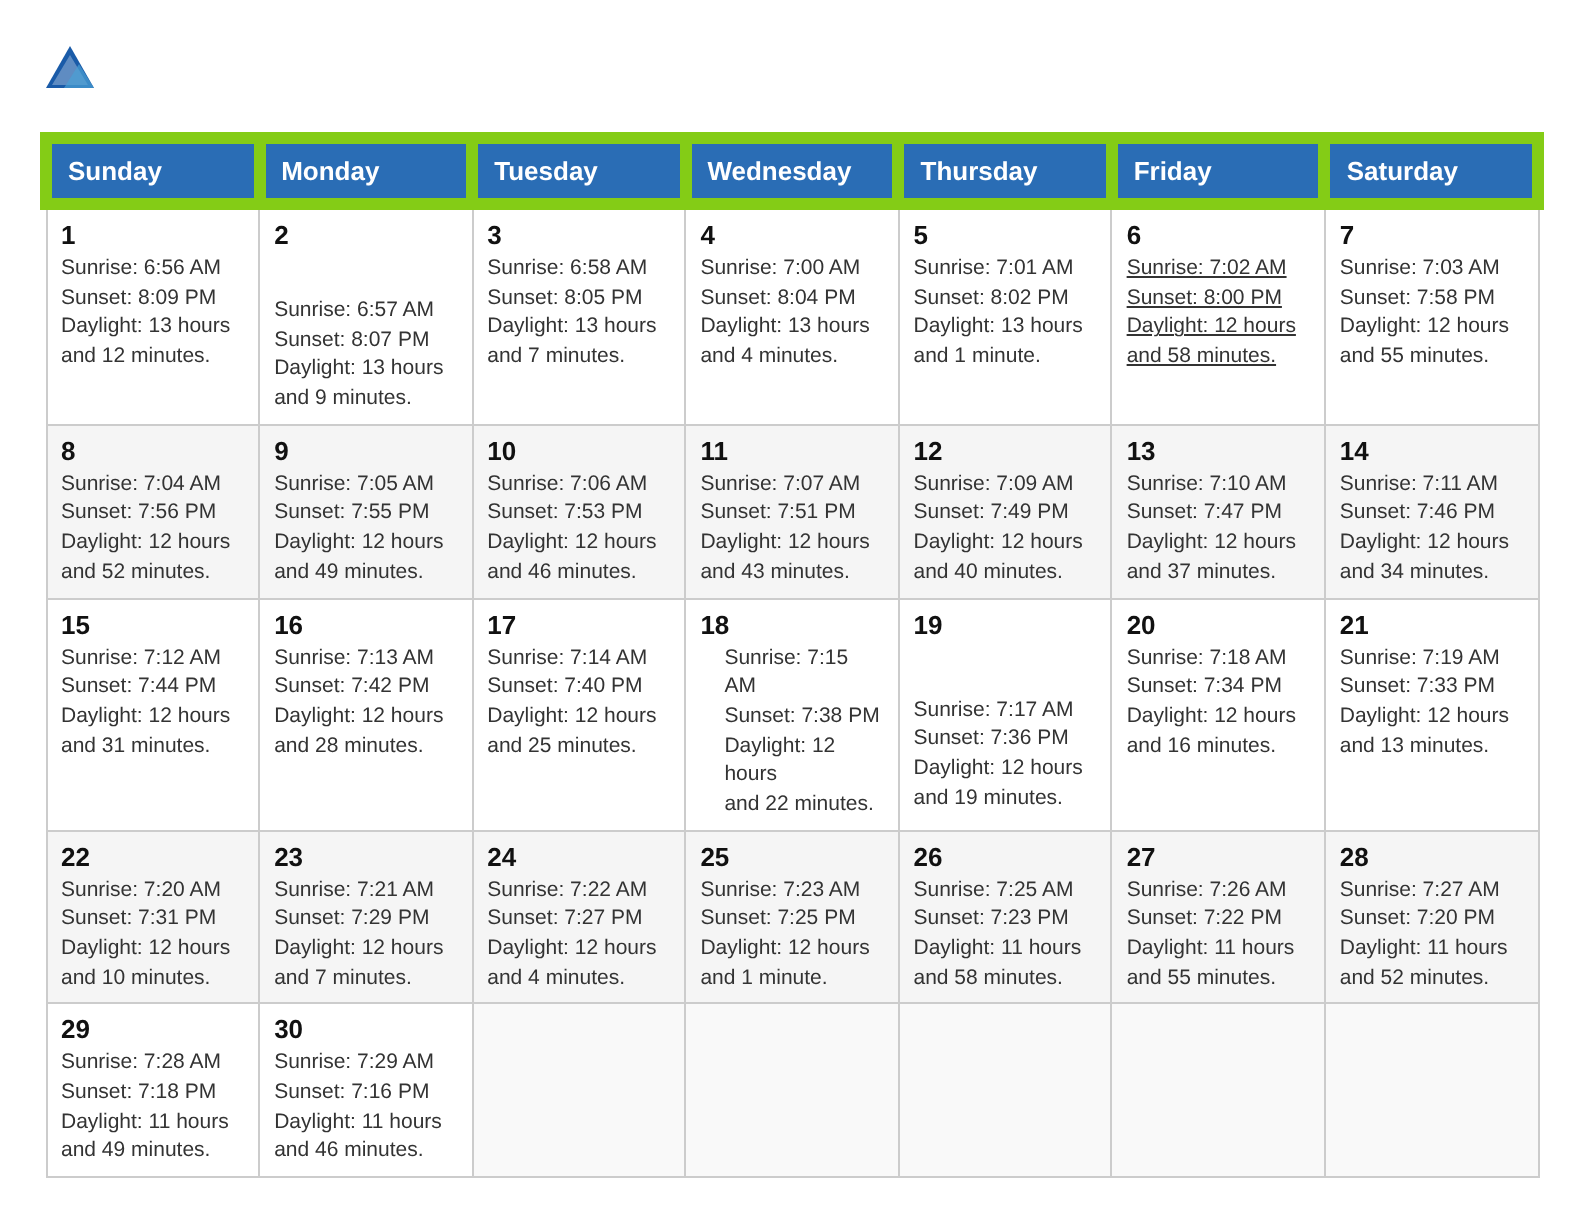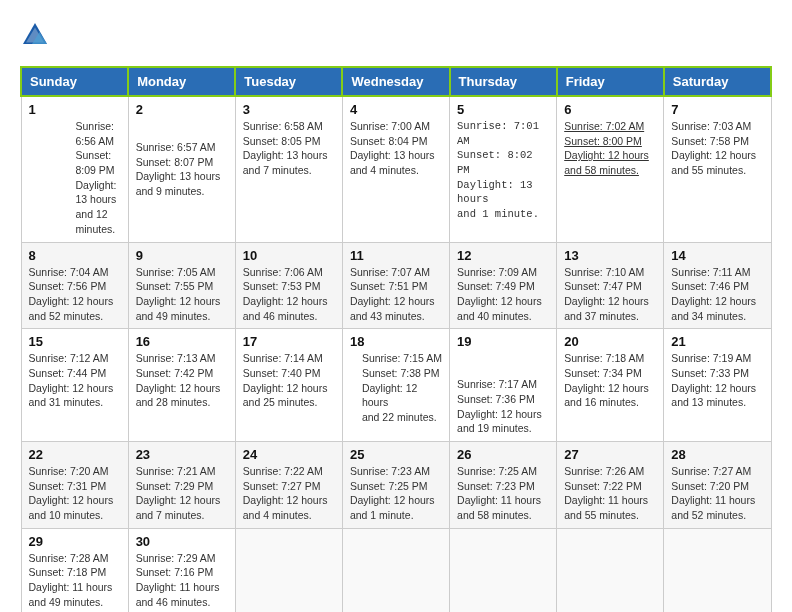--- a/index.html
+++ b/index.html
@@ -49,21 +49,21 @@
       border-collapse: collapse;
       font-size: 11px;
     }
     thead tr th {
       background: #2a6db5;
       color: #fff;
       text-align: left;
       padding: 6px 8px;
       font-size: 13px;
       font-weight: bold;
-      border: 2px solid #84cc16;
+      border: 6px solid #84cc16;
     }
     tbody tr td {
       border: 1px solid #ccc;
       vertical-align: top;
       padding: 5px 7px;
       min-height: 70px;
       width: 14.28%;
       background: #fff;
     }
     tbody tr:nth-child(even) td {
@@ -115,21 +115,21 @@
         <th>Wednesday</th>
         <th>Thursday</th>
         <th>Friday</th>
         <th>Saturday</th>
       </tr>
   </thead>
   <tbody id="calendar-body">
   <tr>
         <td>
           <span class="day-num">1</span>
-          <div class="day-info" style="white-space: pre-line; margin-left: 47px;">Sunrise: 6:56 AM
+          <div class="day-info" style="white-space: pre-line;">Sunrise: 6:56 AM
 Sunset: 8:09 PM
 Daylight: 13 hours
 and 12 minutes.</div>
         </td>
         <td>
           <span class="day-num">2</span>
           <div class="day-info" style="white-space: pre-line; margin-top: 23px;">Sunrise: 6:57 AM
 Sunset: 8:07 PM
 Daylight: 13 hours
 and 9 minutes.</div>
@@ -143,21 +143,21 @@
         </td>
         <td>
           <span class="day-num">4</span>
           <div class="day-info" style="white-space: pre-line;">Sunrise: 7:00 AM
 Sunset: 8:04 PM
 Daylight: 13 hours
 and 4 minutes.</div>
         </td>
         <td>
           <span class="day-num">5</span>
-          <div class="day-info" style="white-space: pre-line; font-family: Liberation Mono, monospace;">Sunrise: 7:01 AM
+          <div class="day-info" style="white-space: pre-line;">Sunrise: 7:01 AM
 Sunset: 8:02 PM
 Daylight: 13 hours
 and 1 minute.</div>
         </td>
         <td>
           <span class="day-num">6</span>
           <div class="day-info" style="white-space: pre-line; text-decoration: underline;">Sunrise: 7:02 AM
 Sunset: 8:00 PM
 Daylight: 12 hours
 and 58 minutes.</div>

